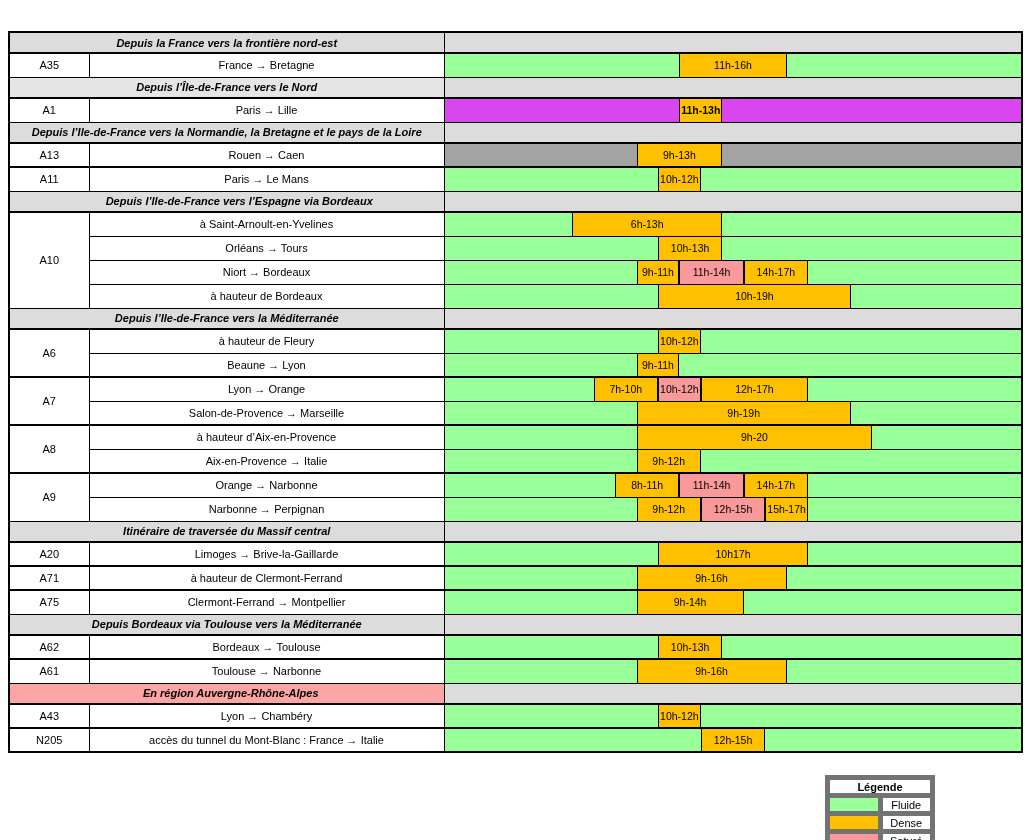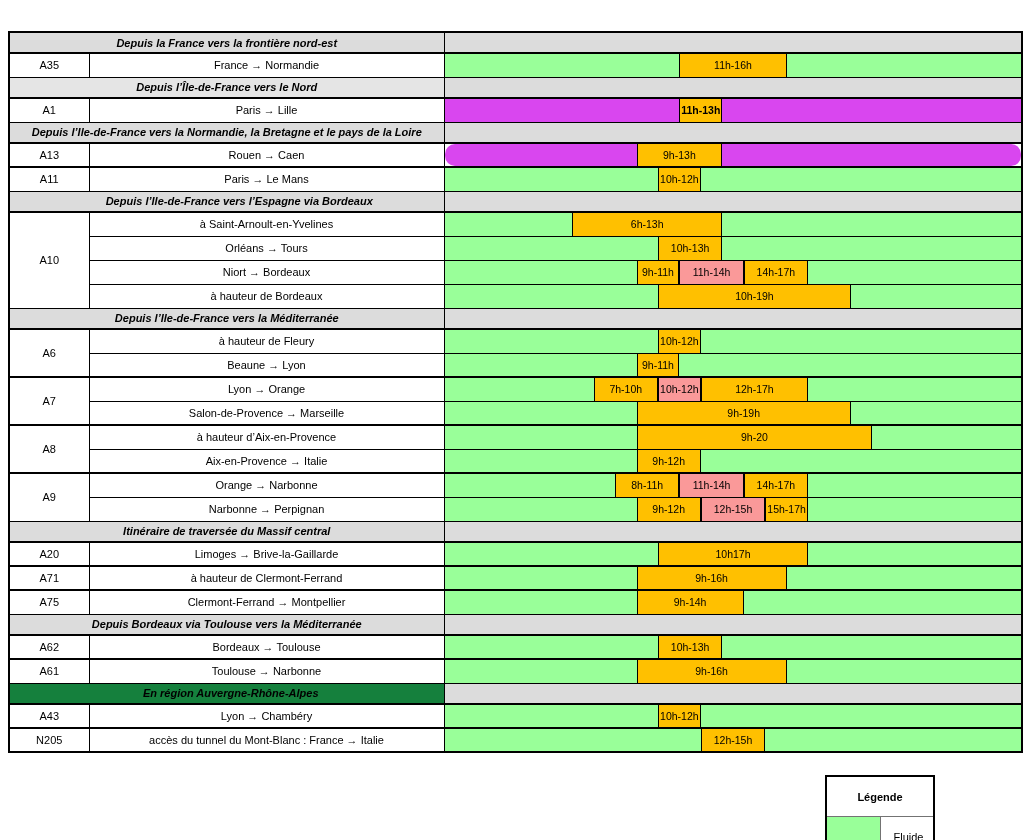--- a/index.html
+++ b/index.html
@@ -22,21 +22,21 @@
   tr.group-start td{border-top-width:2px;}
   td.code{font-size:11px;text-align:center;vertical-align:middle;background:#fff;}
   td.route{font-size:11px;text-align:center;vertical-align:middle;background:#fff;}
   td.bar{position:relative;border-left-width:2px;}
   .track{position:absolute;top:0;left:0;right:0;bottom:0;}
   .seg{position:absolute;top:0;bottom:0;box-sizing:border-box;border-left:1px solid #000;border-right:1px solid #000;
        display:flex;align-items:center;justify-content:center;font-size:10.5px;white-space:nowrap;}
 
   table.legend{position:absolute;left:825px;top:775px;border-collapse:collapse;border:2px solid #000;
                table-layout:fixed;width:110px;}
-  table.legend th,table.legend td{border:1px solid #737373;padding:13px;height:13px;font-size:11px;vertical-align:middle;}
+  table.legend th,table.legend td{border:5px solid #737373;padding:0;height:13px;font-size:11px;vertical-align:middle;}
   table.legend th{font-weight:bold;text-align:center;}
   td.lg-swatch{width:52px;}
   td.lg-label{width:56px;text-align:center;}
 </style>
 </head>
 <body>
 
 <div class="page">
 
 
@@ -46,21 +46,21 @@
         <col style="width:355px">
         <col style="width:578px">
     </colgroup>
     <tbody id="table-body">
         <tr class="section-row">
           <td class="section-label" colspan="2" style="background: rgb(220, 220, 220);">Depuis la France vers la frontière nord-est</td>
           <td class="section-track" style="background: rgb(220, 220, 220);"></td>
         </tr>
         <tr class="data-row group-start">
           <td class="code" rowspan="1">A35</td>
-          <td class="route">France → Normandie</td>
+          <td class="route">France → Bretagne</td>
           <td class="bar">
             <div class="track" style="background: rgb(153, 255, 153);">
               <div class="seg" style="left: 40.7439%; width: 18.5986%; background: rgb(255, 192, 0);">11h-16h</div>
             </div>
           </td>
         </tr>
         <tr class="section-row">
           <td class="section-label" colspan="2" style="background: #e5e5e5;">Depuis l’Île-de-France vers le Nord</td>
           <td class="section-track" style="background: rgb(220, 220, 220);"></td>
         </tr>
@@ -74,21 +74,21 @@
           </td>
         </tr>
         <tr class="section-row">
           <td class="section-label" colspan="2" style="background: rgb(220, 220, 220);">Depuis l’Ile-de-France vers la Normandie, la Bretagne et le pays de la Loire</td>
           <td class="section-track" style="background: rgb(220, 220, 220);"></td>
         </tr>
         <tr class="data-row group-start">
           <td class="code" rowspan="1">A13</td>
           <td class="route">Rouen → Caen</td>
           <td class="bar">
-            <div class="track" style="background: #d946ef; border-radius: 10px;">
+            <div class="track" style="background: #a3a3a3;">
               <div class="seg" style="left: 33.3045%; width: 14.8789%; background: rgb(255, 192, 0);">9h-13h</div>
             </div>
           </td>
         </tr>
         <tr class="data-row group-start">
           <td class="code" rowspan="1">A11</td>
           <td class="route">Paris → Le Mans</td>
           <td class="bar">
             <div class="track" style="background: rgb(153, 255, 153);">
               <div class="seg" style="left: 37.0242%; width: 7.43945%; background: rgb(255, 192, 0);">10h-12h</div>
@@ -259,21 +259,21 @@
         <tr class="data-row group-start">
           <td class="code" rowspan="1">A61</td>
           <td class="route">Toulouse → Narbonne</td>
           <td class="bar">
             <div class="track" style="background: rgb(153, 255, 153);">
               <div class="seg" style="left: 33.3045%; width: 26.0381%; background: rgb(255, 192, 0);">9h-16h</div>
             </div>
           </td>
         </tr>
         <tr class="section-row">
-          <td class="section-label" colspan="2" style="background: #15803d; padding-left: 8px;">En région Auvergne-Rhône-Alpes</td>
+          <td class="section-label" colspan="2" style="background: #fca5a5; padding-left: 8px;">En région Auvergne-Rhône-Alpes</td>
           <td class="section-track" style="background: rgb(220, 220, 220);"></td>
         </tr>
         <tr class="data-row group-start">
           <td class="code" rowspan="1">A43</td>
           <td class="route">Lyon → Chambéry</td>
           <td class="bar">
             <div class="track" style="background: rgb(153, 255, 153);">
               <div class="seg" style="left: 37.0242%; width: 7.43945%; background: rgb(255, 192, 0);">10h-12h</div>
             </div>
           </td>

